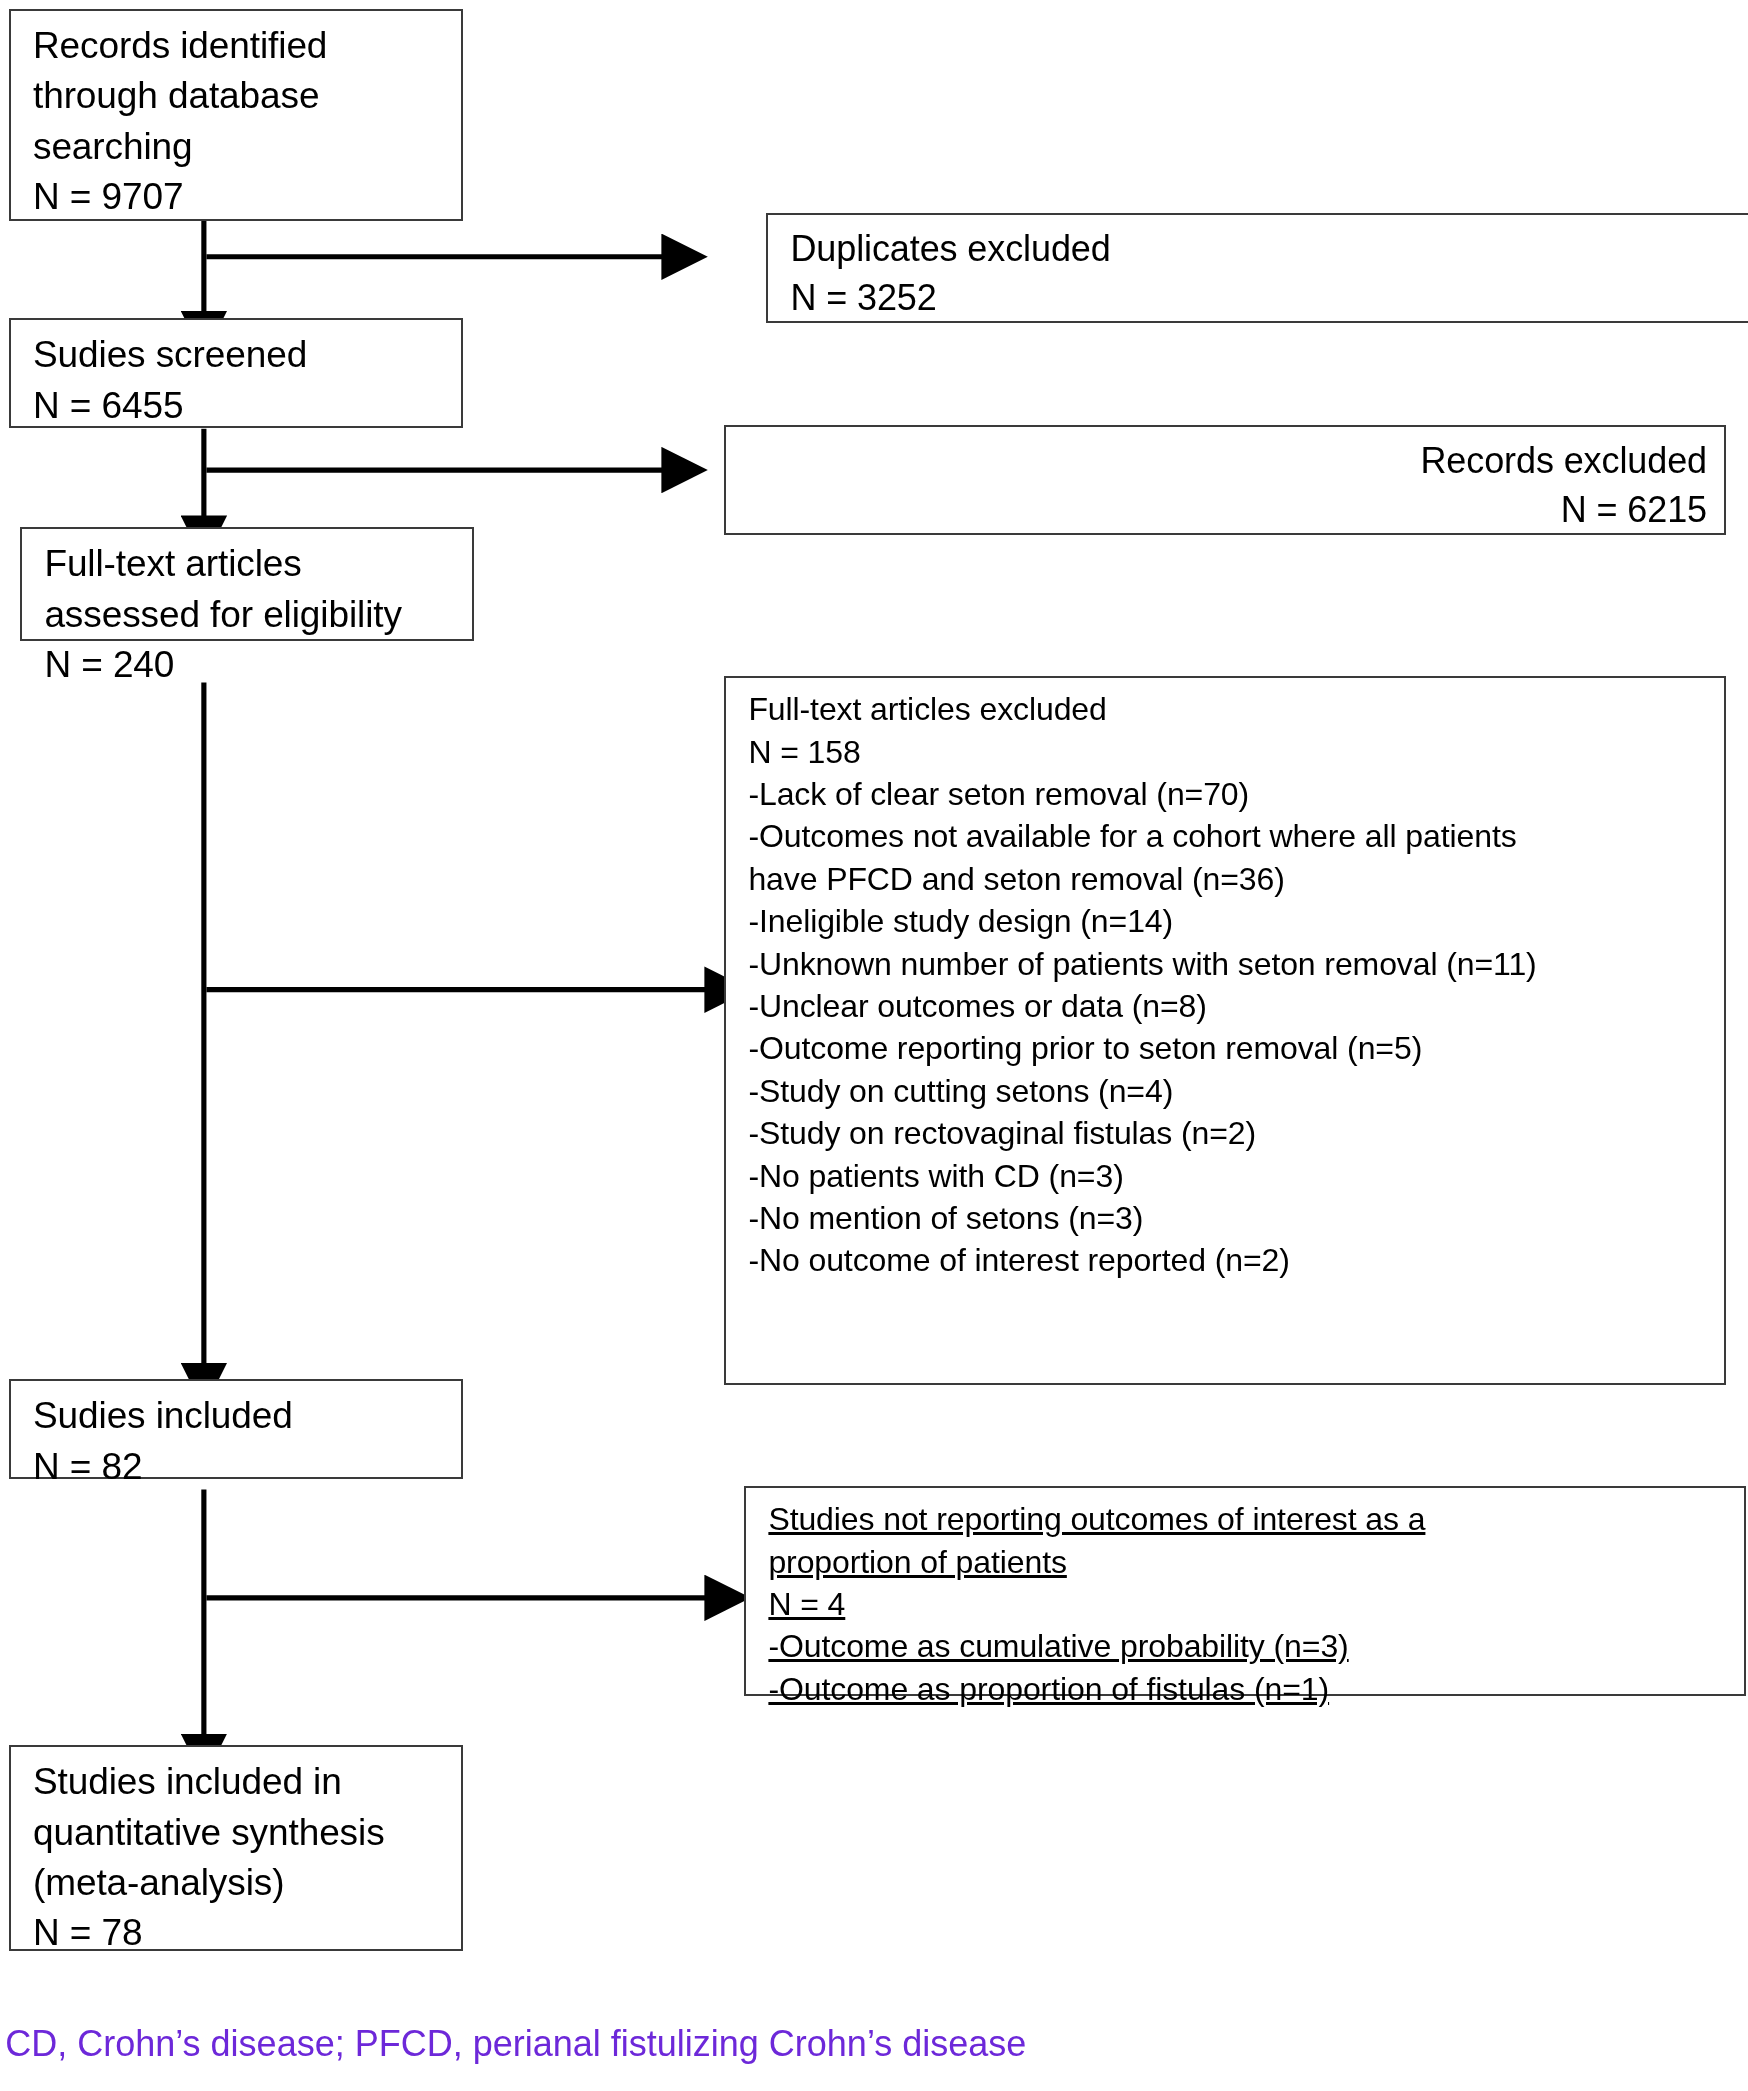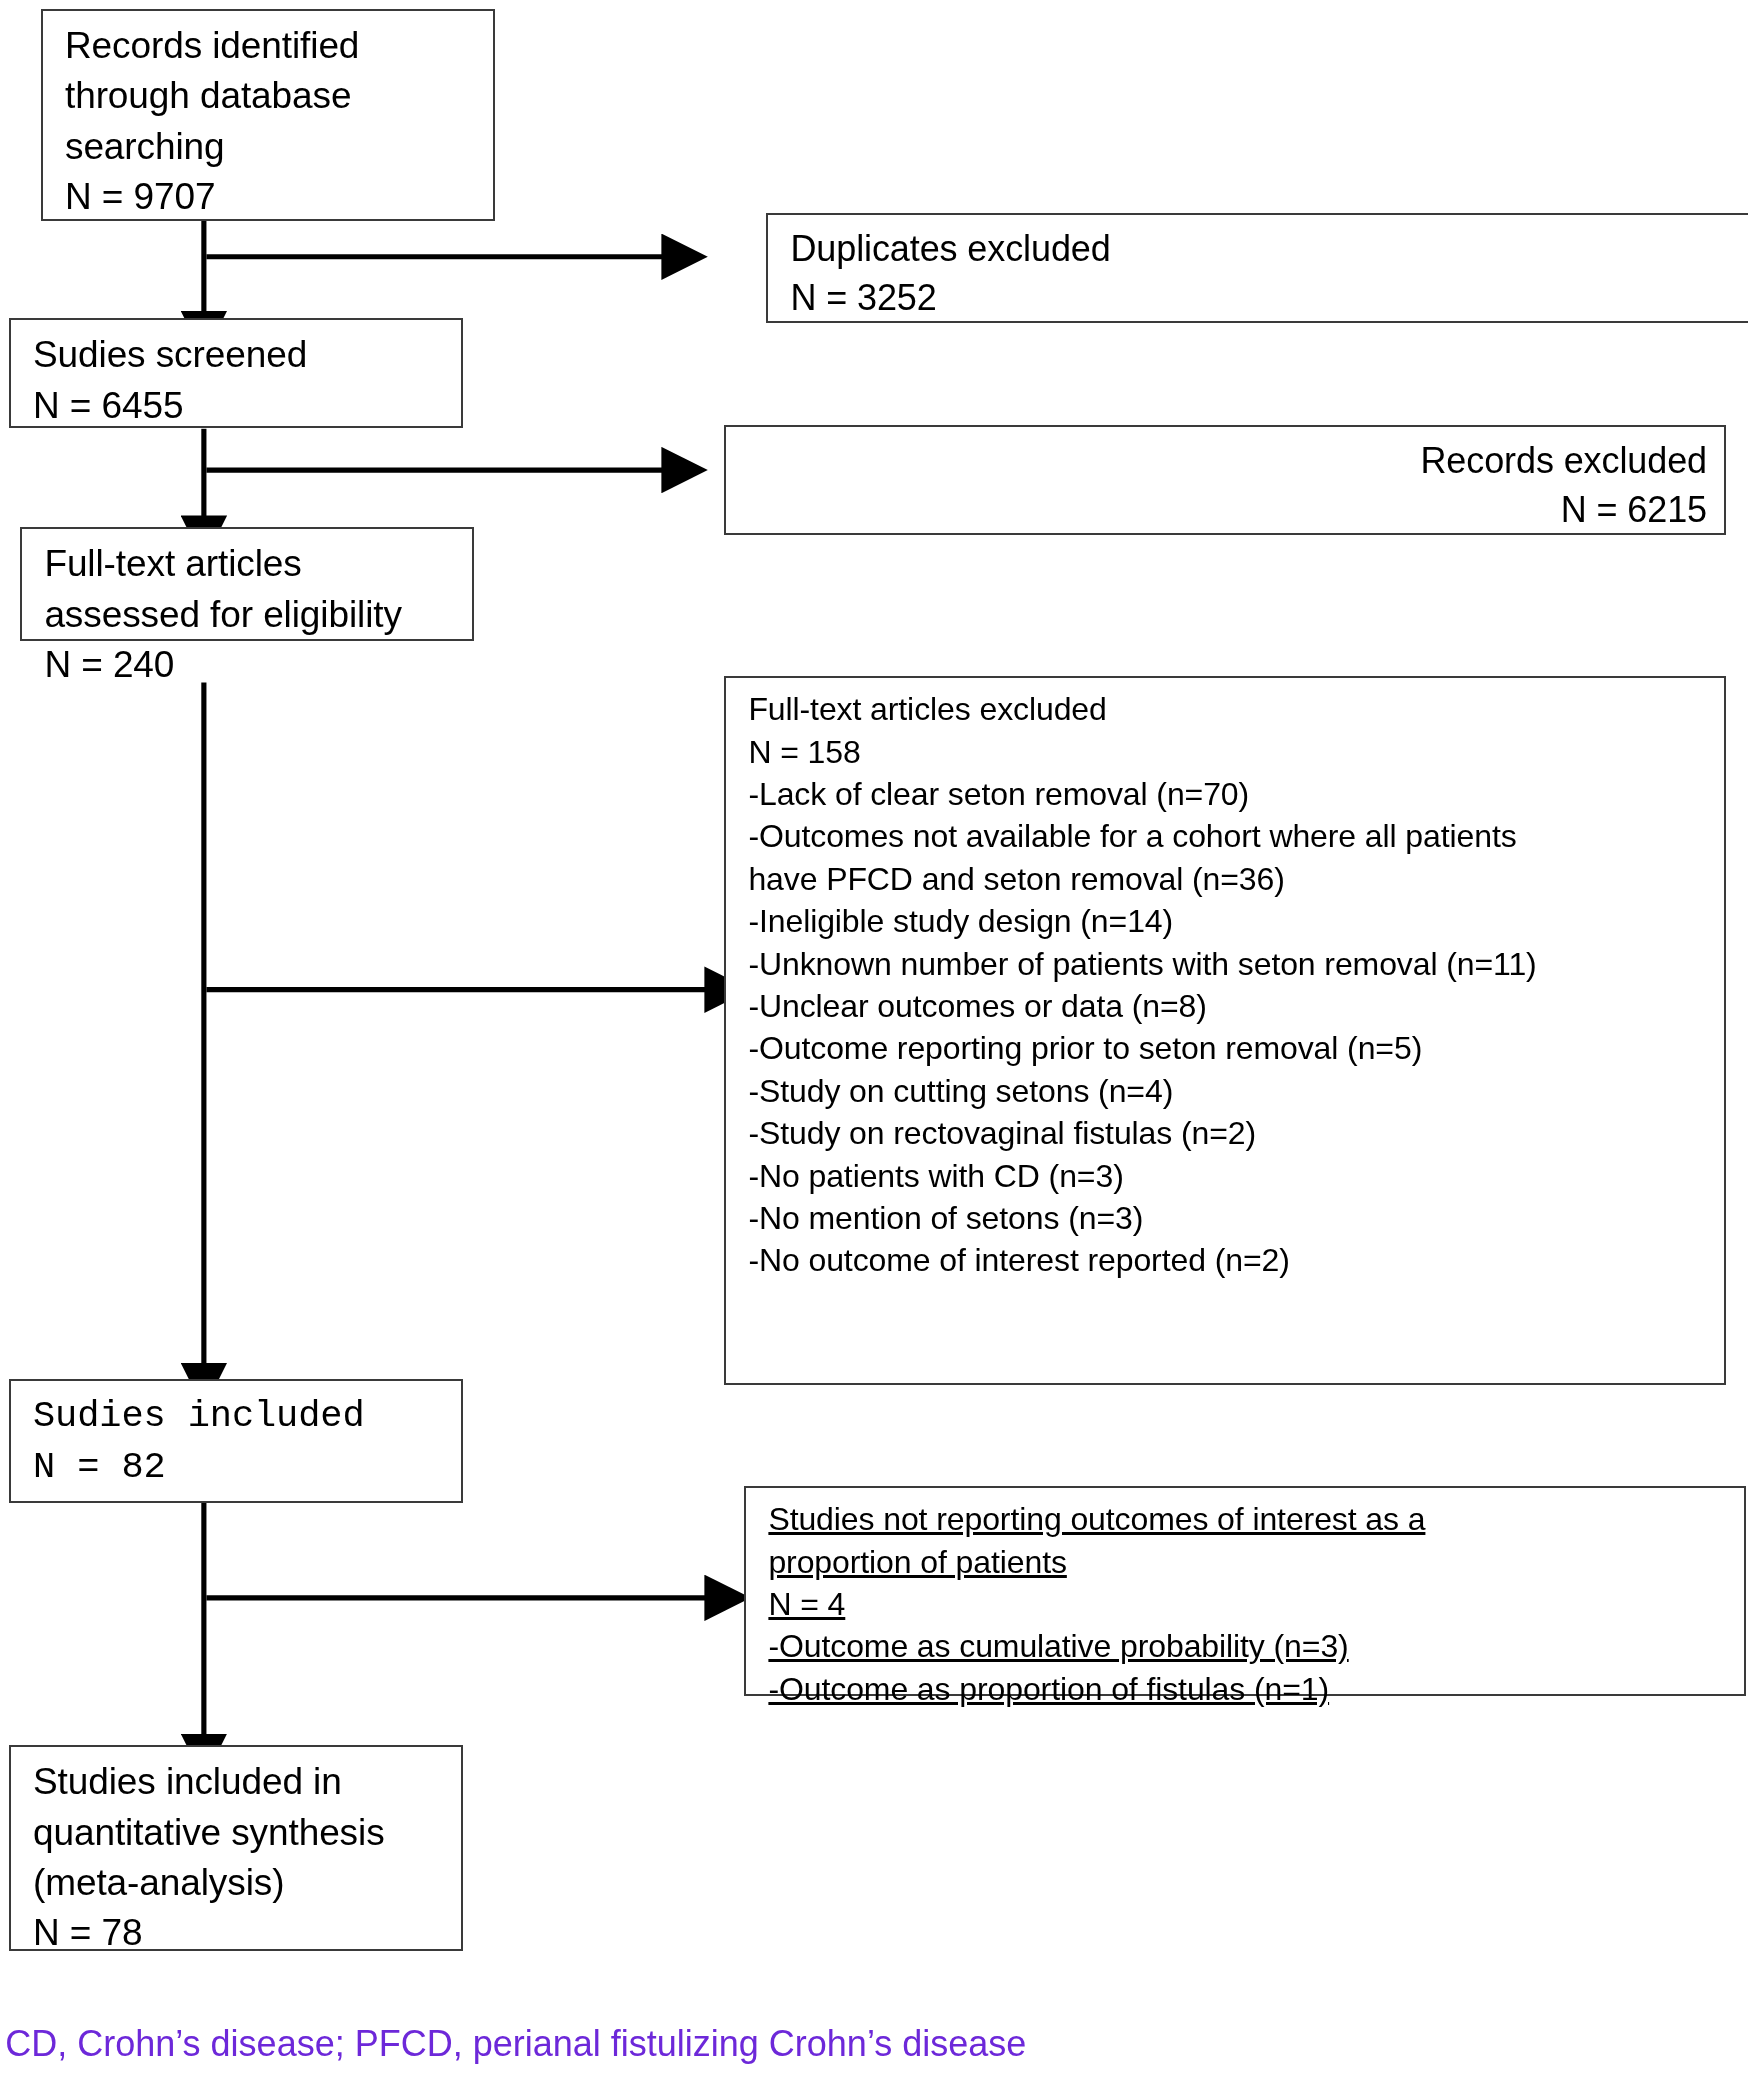--- a/index.html
+++ b/index.html
@@ -85,21 +85,21 @@
 
     <line x1="237" y1="793" x2="237" y2="1585" stroke="#000000" stroke-width="6" marker-end="url(#ah)"></line>
 
     <line x1="240" y1="1150" x2="820" y2="1150" stroke="#000000" stroke-width="6" marker-end="url(#ah)"></line>
 
     <line x1="237" y1="1731" x2="237" y2="2016" stroke="#000000" stroke-width="6" marker-end="url(#ah)"></line>
 
     <line x1="240" y1="1857" x2="820" y2="1857" stroke="#000000" stroke-width="6" marker-end="url(#ah)"></line>
   </svg>
 
-  <div class="node main" style="left:8.6px; top:8.6px; width:454px; height:212px;margin-left:32px;">
+  <div class="node main" style="left:8.6px; top:8.6px; width:454px; height:212px;">
     <span class="line">Records identified</span>
     <span class="line">through database</span>
     <span class="line">searching</span>
     <span class="line">N = 9707</span>
   </div>
 
   <div class="node side" style="left:724px; top:213px; width:1002px; height:110px;margin-left:42px;">
     <span class="line">Duplicates excluded</span>
     <span class="line">N = 3252</span>
   </div>
@@ -130,21 +130,21 @@
     <span class="line">-Unknown number of patients with seton removal (n=11)</span>
     <span class="line">-Unclear outcomes or data (n=8)</span>
     <span class="line">-Outcome reporting prior to seton removal (n=5)</span>
     <span class="line">-Study on cutting setons (n=4)</span>
     <span class="line">-Study on rectovaginal fistulas (n=2)</span>
     <span class="line">-No patients with CD (n=3)</span>
     <span class="line">-No mention of setons (n=3)</span>
     <span class="line">-No outcome of interest reported (n=2)</span>
   </div>
 
-  <div class="node main" style="left:8.6px; top:1379px; width:454px; height:124px;font-family:Liberation Mono, monospace;">
+  <div class="node main" style="left:8.6px; top:1379px; width:454px; height:100px;">
     <span class="line">Sudies included</span>
     <span class="line">N = 82</span>
   </div>
 
   <div class="node biglist" style="left:744px; top:1486px; width:1002px; height:210px;text-decoration:underline;">
     <span class="line">Studies not reporting outcomes of interest as a</span>
     <span class="line">proportion of patients</span>
     <span class="line">N = 4</span>
     <span class="line">-Outcome as cumulative probability (n=3)</span>
     <span class="line">-Outcome as proportion of fistulas (n=1)</span>

